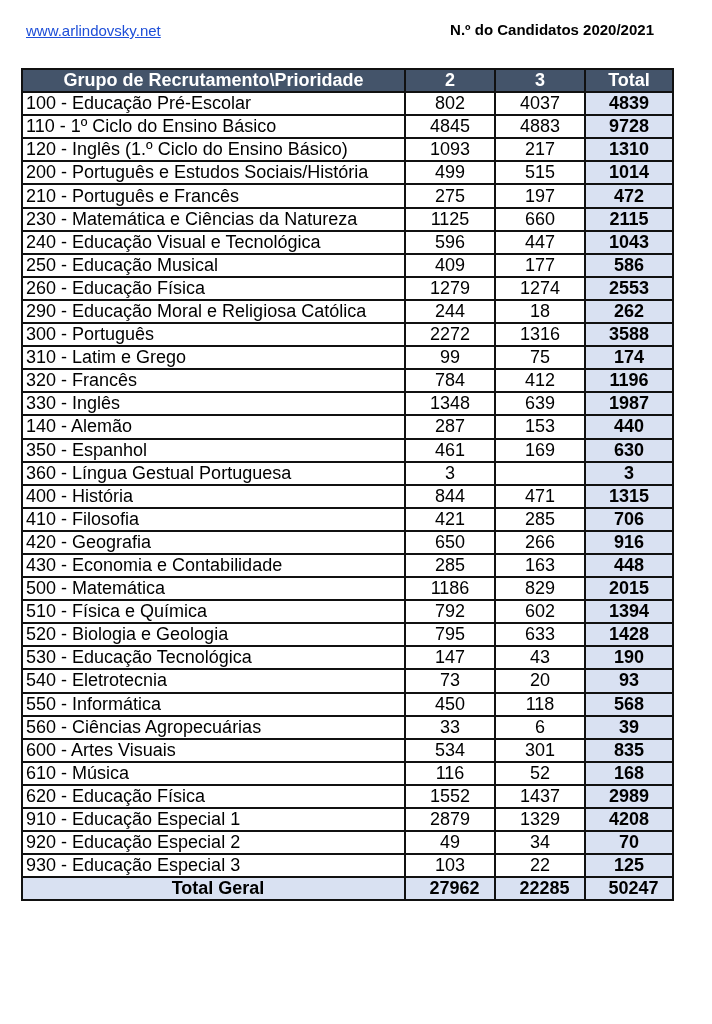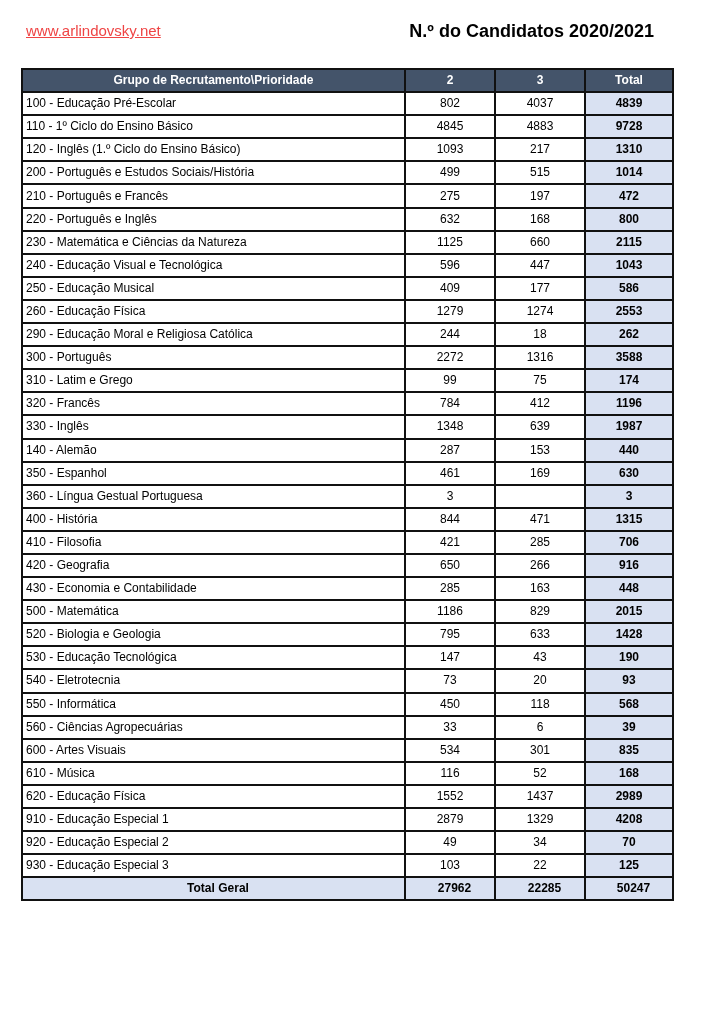--- a/index.html
+++ b/index.html
@@ -1,19 +1,19 @@
 <!DOCTYPE html>
 <html><head>
 <meta charset="utf-8">
 <style>
   html, body { margin: 0; padding: 0; background: #ffffff; }
   body { width: 712px; height: 1024px; position: relative; font-family: "Liberation Sans", sans-serif; color: #000; overflow: hidden; }
-  .site-link { position: absolute; left: 26px; top: 22px; font-size: 15px; color: #ef4444; text-decoration: underline; }
-  .doc-title { position: absolute; right: 58px; top: 21px; font-size: 18px; font-weight: bold; }
-  table { position: absolute; left: 21px; top: 68px; width: 651px; border-collapse: collapse; font-size: 12px; table-layout: fixed; }
+  .site-link { position: absolute; left: 26px; top: 22px; font-size: 15px; color: #1d4ed8; text-decoration: underline; }
+  .doc-title { position: absolute; right: 58px; top: 21px; font-size: 15px; font-weight: bold; }
+  table { position: absolute; left: 21px; top: 68px; width: 651px; border-collapse: collapse; font-size: 18px; table-layout: fixed; }
   th, td { border: 2px solid #111; height: 21.1px; padding: 0 3px; line-height: 21px; white-space: nowrap; }
   th { background: #44546a; color: #fff; font-weight: bold; text-align: center; }
   td.num { text-align: center; }
   td.tot { text-align: center; background: #d9e1f2; font-weight: bold; }
   tr.total-row td { background: #d9e1f2; font-weight: bold; text-align: center; padding-left: 12px; }
   col.c1 { width: 383px; } col.c2 { width: 90px; } col.c3 { width: 90px; } col.c4 { width: 88px; }
 </style>
 </head>
 <body>
 
@@ -60,26 +60,20 @@
         <td class="num">515</td>
         <td class="tot">1014</td>
       </tr>
       <tr>
         <td>210 - Português e Francês</td>
         <td class="num">275</td>
         <td class="num">197</td>
         <td class="tot">472</td>
       </tr>
       <tr>
-        <td>220 - Português e Inglês</td>
-        <td class="num">632</td>
-        <td class="num">168</td>
-        <td class="tot">800</td>
-      </tr>
-      <tr>
         <td>230 - Matemática e Ciências da Natureza</td>
         <td class="num">1125</td>
         <td class="num">660</td>
         <td class="tot">2115</td>
       </tr>
       <tr>
         <td>240 - Educação Visual e Tecnológica</td>
         <td class="num">596</td>
         <td class="num">447</td>
         <td class="tot">1043</td>
@@ -166,20 +160,26 @@
         <td>430 - Economia e Contabilidade</td>
         <td class="num">285</td>
         <td class="num">163</td>
         <td class="tot">448</td>
       </tr>
       <tr>
         <td>500 - Matemática</td>
         <td class="num">1186</td>
         <td class="num">829</td>
         <td class="tot">2015</td>
+      </tr>
+      <tr>
+        <td>510 - Física e Química</td>
+        <td class="num">792</td>
+        <td class="num">602</td>
+        <td class="tot">1394</td>
       </tr>
       <tr>
         <td>520 - Biologia e Geologia</td>
         <td class="num">795</td>
         <td class="num">633</td>
         <td class="tot">1428</td>
       </tr>
       <tr>
         <td>530 - Educação Tecnológica</td>
         <td class="num">147</td>

